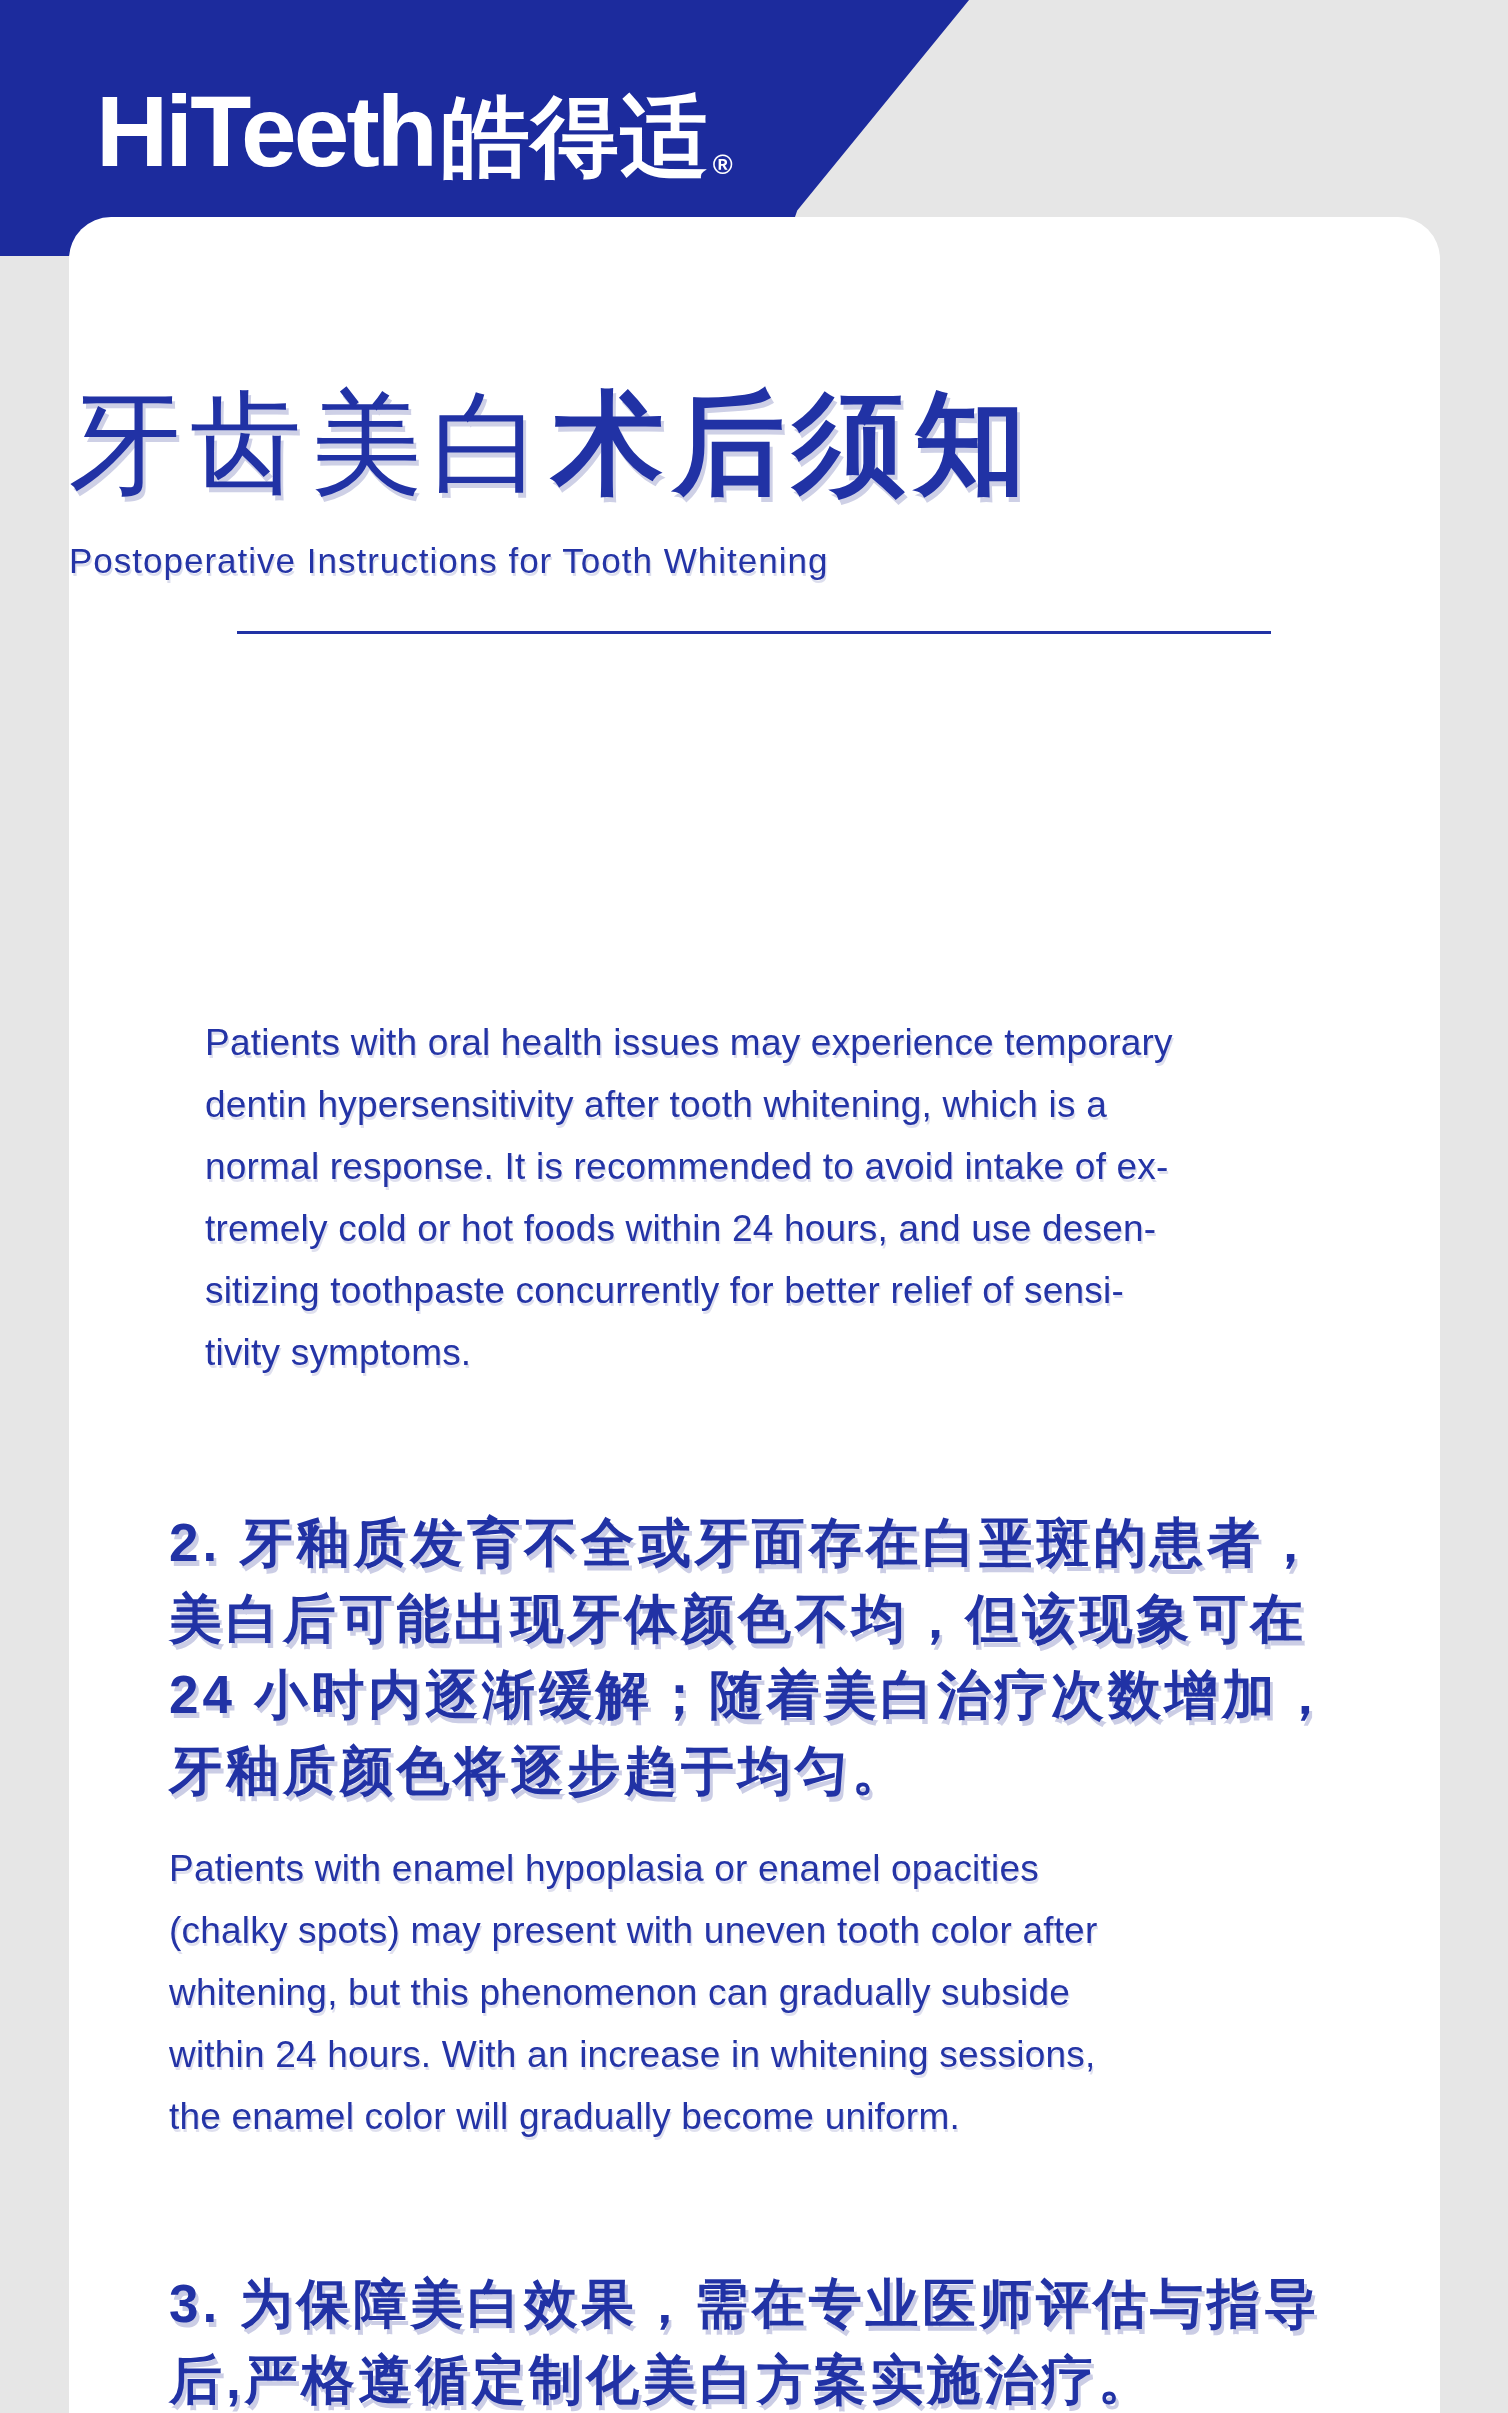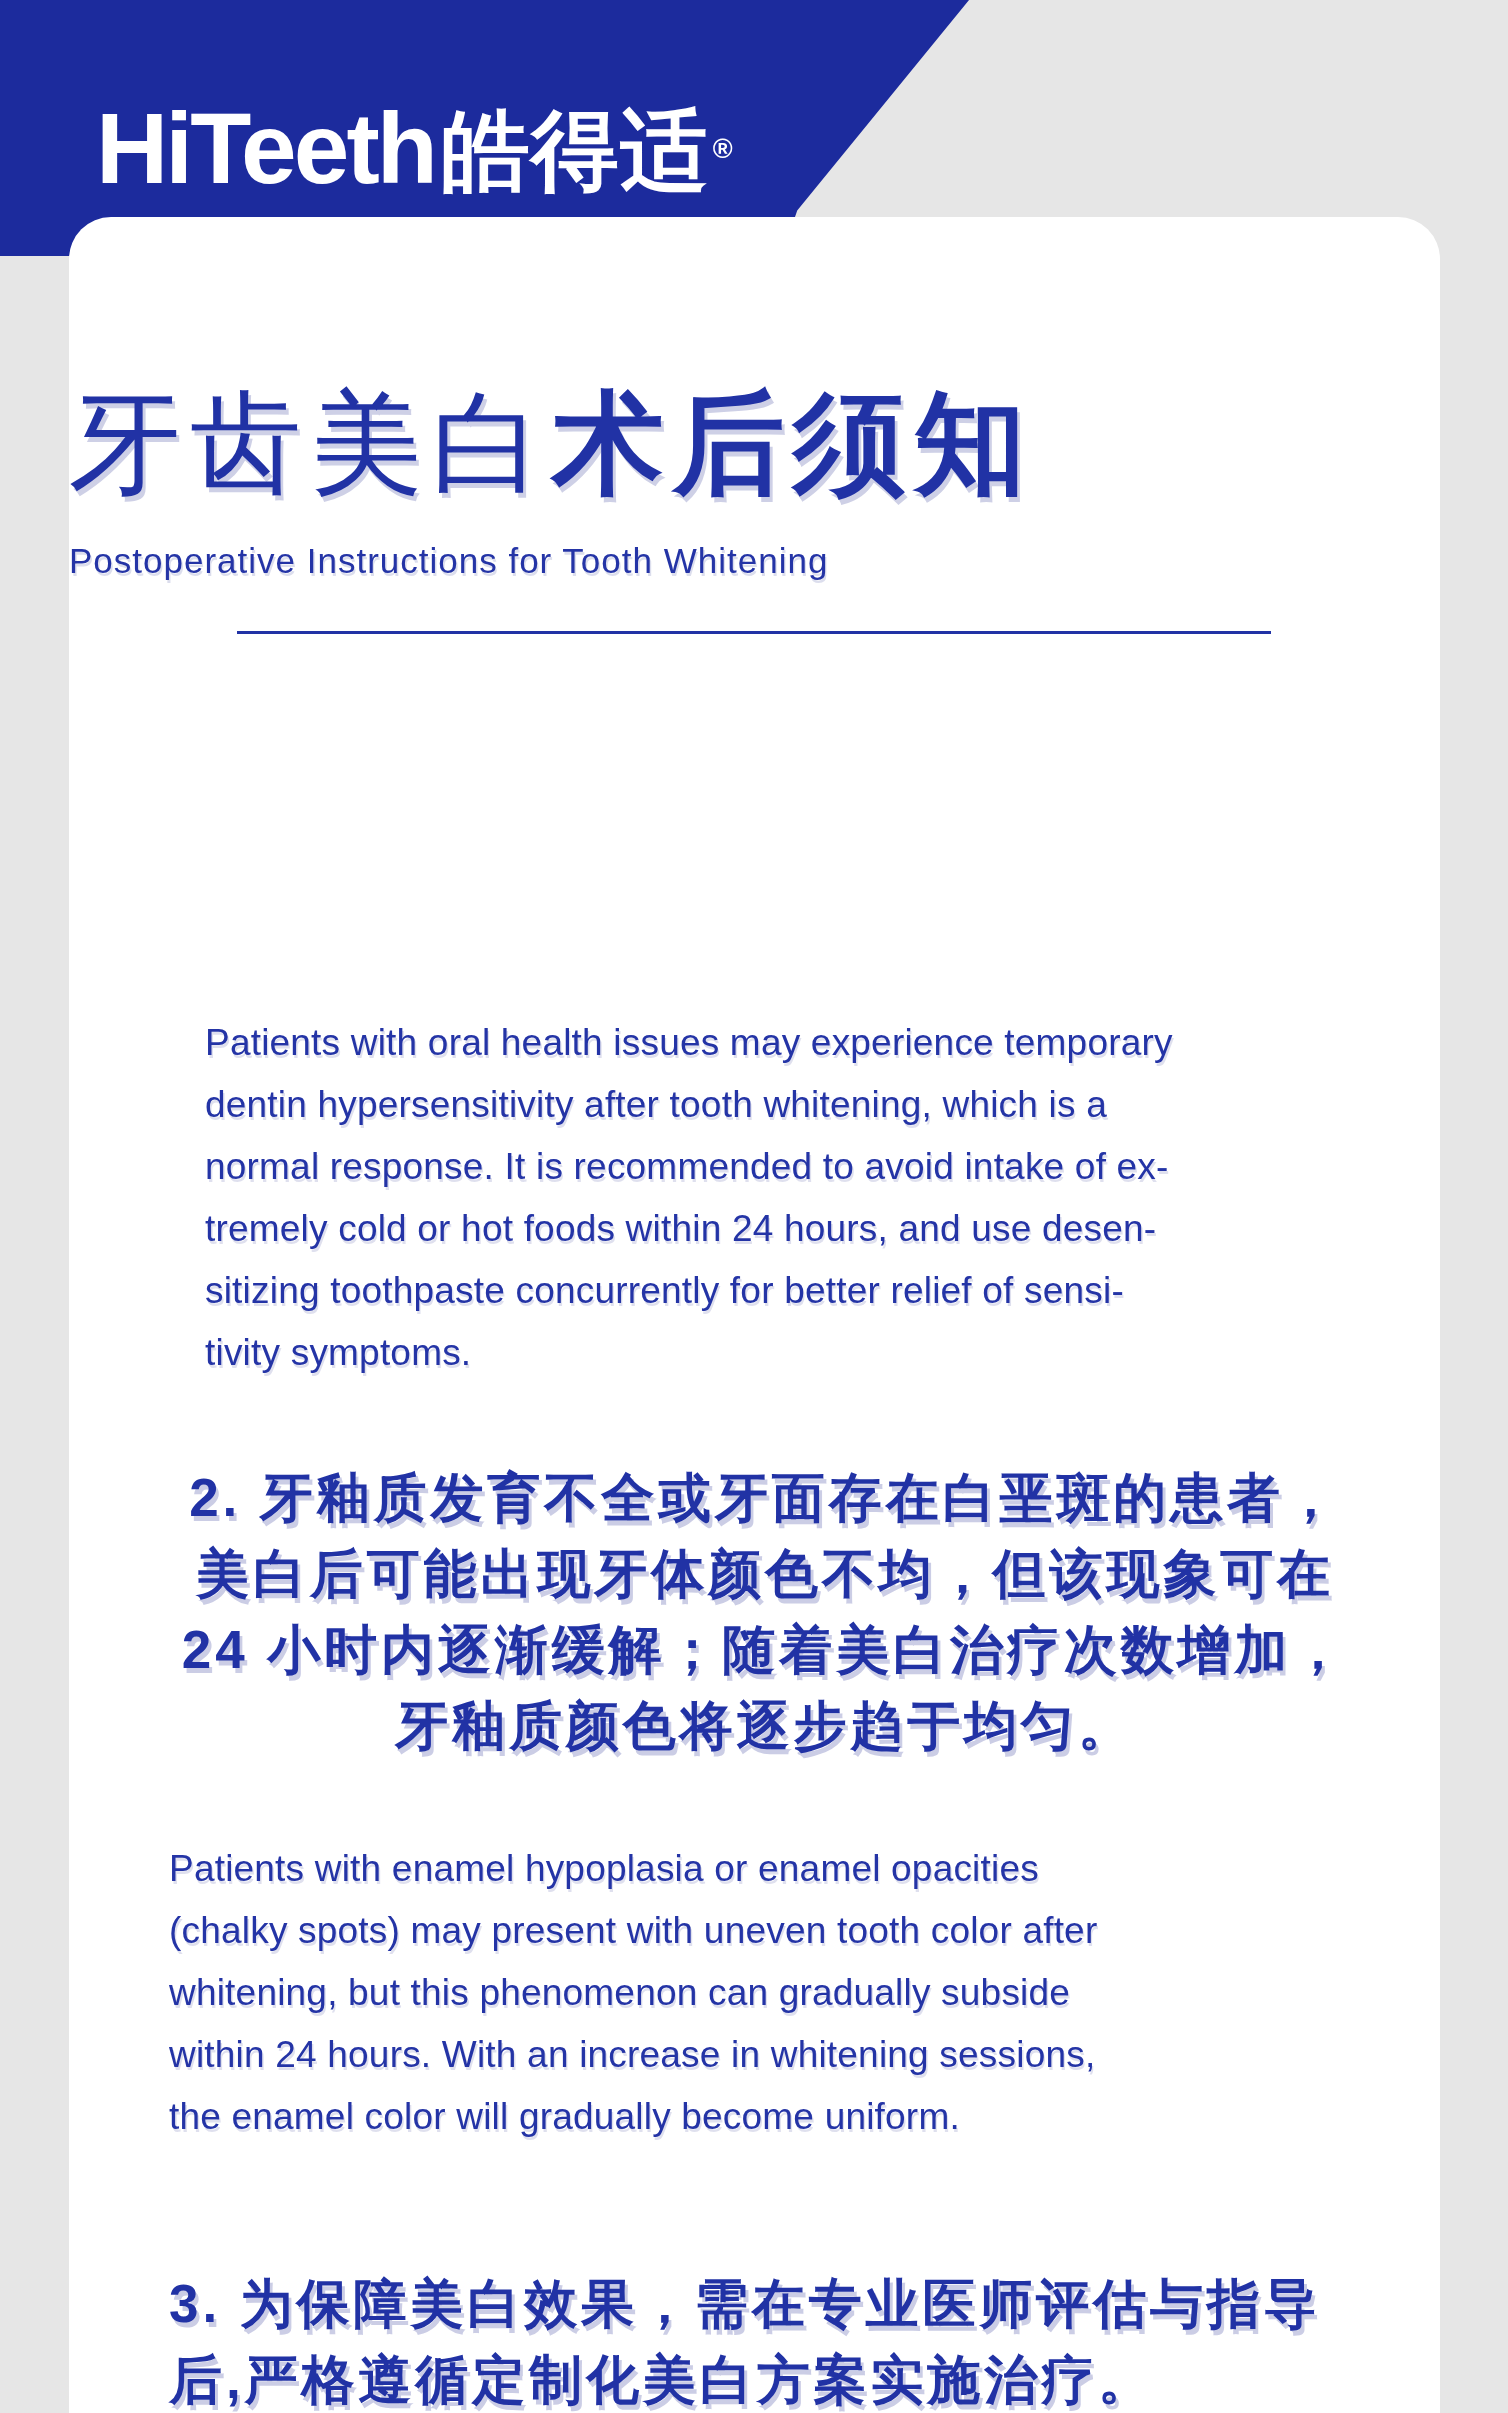--- a/index.html
+++ b/index.html
@@ -1,21 +1,21 @@
 <!DOCTYPE html>
 <html style="font-size:7.7px"><head>
 <meta charset="utf-8">
 <style>
   html,body{margin:0;padding:0;}
   body{font-family:"Liberation Sans","DejaVu Sans",sans-serif;}
   #canvas{position:relative;width:1508px;height:3266px;background:#e6e6e6;overflow:hidden;}
 
   
   .banner-svg{position:absolute;left:0;top:0;display:block;}
-  .banner-logo{position:absolute;left:96px;top:98px;display:flex;align-items:center;color:#ffffff;}
+  .banner-logo{position:absolute;left:96px;top:81px;display:flex;align-items:flex-end;color:#ffffff;}
   .banner-logo .latin{font-size:100px;font-weight:bold;letter-spacing:-2.9px;line-height:1;}
   .banner-logo .cjk{font-size:88px;font-weight:bold;line-height:1;margin-left:6.8px;margin-top:6.8px;letter-spacing:1px;}
   .banner-logo .reg{font-size:27px;font-weight:bold;margin-left:3.9px;margin-top:2.9px;}
 
   
   .card{position:absolute;left:69px;top:217px;width:1371px;height:2880px;background:#ffffff;border-radius:42px;}
 
   .title{position:absolute;top:164px;left:0;width:100%;text-align:left;color:#2132a5;
          font-size:112px;line-height:1.12;letter-spacing:8.7px;white-space:nowrap;
          text-shadow:2.9px 5.3px 0 rgba(132,137,192,0.40);}
@@ -60,21 +60,21 @@
 
     <div class="divider"></div>
 
     <div class="en-block" style="top:795px;margin-left:36px;">Patients with oral health issues may experience temporary
 dentin hypersensitivity after tooth whitening, which is a
 normal response. It is recommended to avoid intake of ex-
 tremely cold or hot foods within 24 hours, and use desen-
 sitizing toothpaste concurrently for better relief of sensi-
 tivity symptoms.</div>
 
-    <div class="zh-block" style="top:1243px;text-align:center;">2. 牙釉质发育不全或牙面存在白垩斑的患者，
+    <div class="zh-block" style="top:1288px;">2. 牙釉质发育不全或牙面存在白垩斑的患者，
 美白后可能出现牙体颜色不均，但该现象可在
 24 小时内逐渐缓解；随着美白治疗次数增加，
 牙釉质颜色将逐步趋于均匀。</div>
     <div class="en-block" style="top:1621px;">Patients with enamel hypoplasia or enamel opacities
 (chalky spots) may present with uneven tooth color after
 whitening, but this phenomenon can gradually subside
 within 24 hours. With an increase in whitening sessions,
 the enamel color will gradually become uniform.</div>
 
     <div class="zh-block" style="top:2049px;">3. 为保障美白效果，需在专业医师评估与指导

